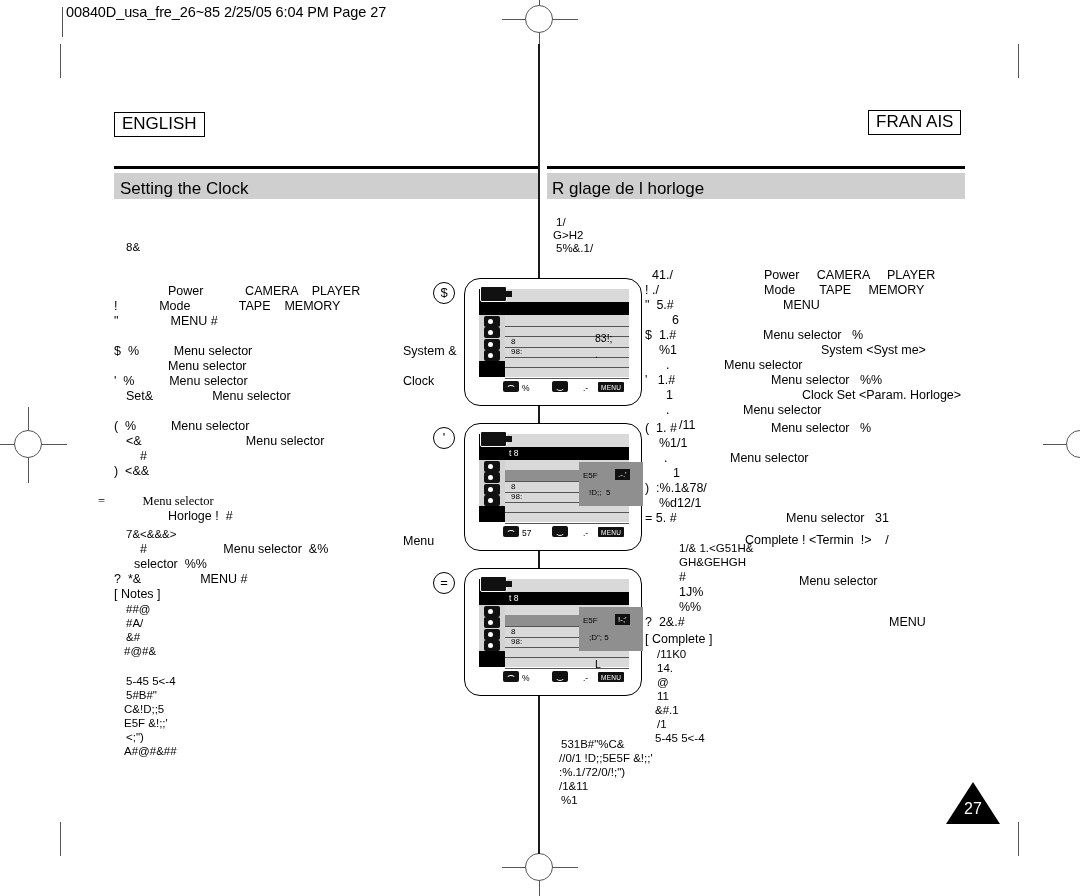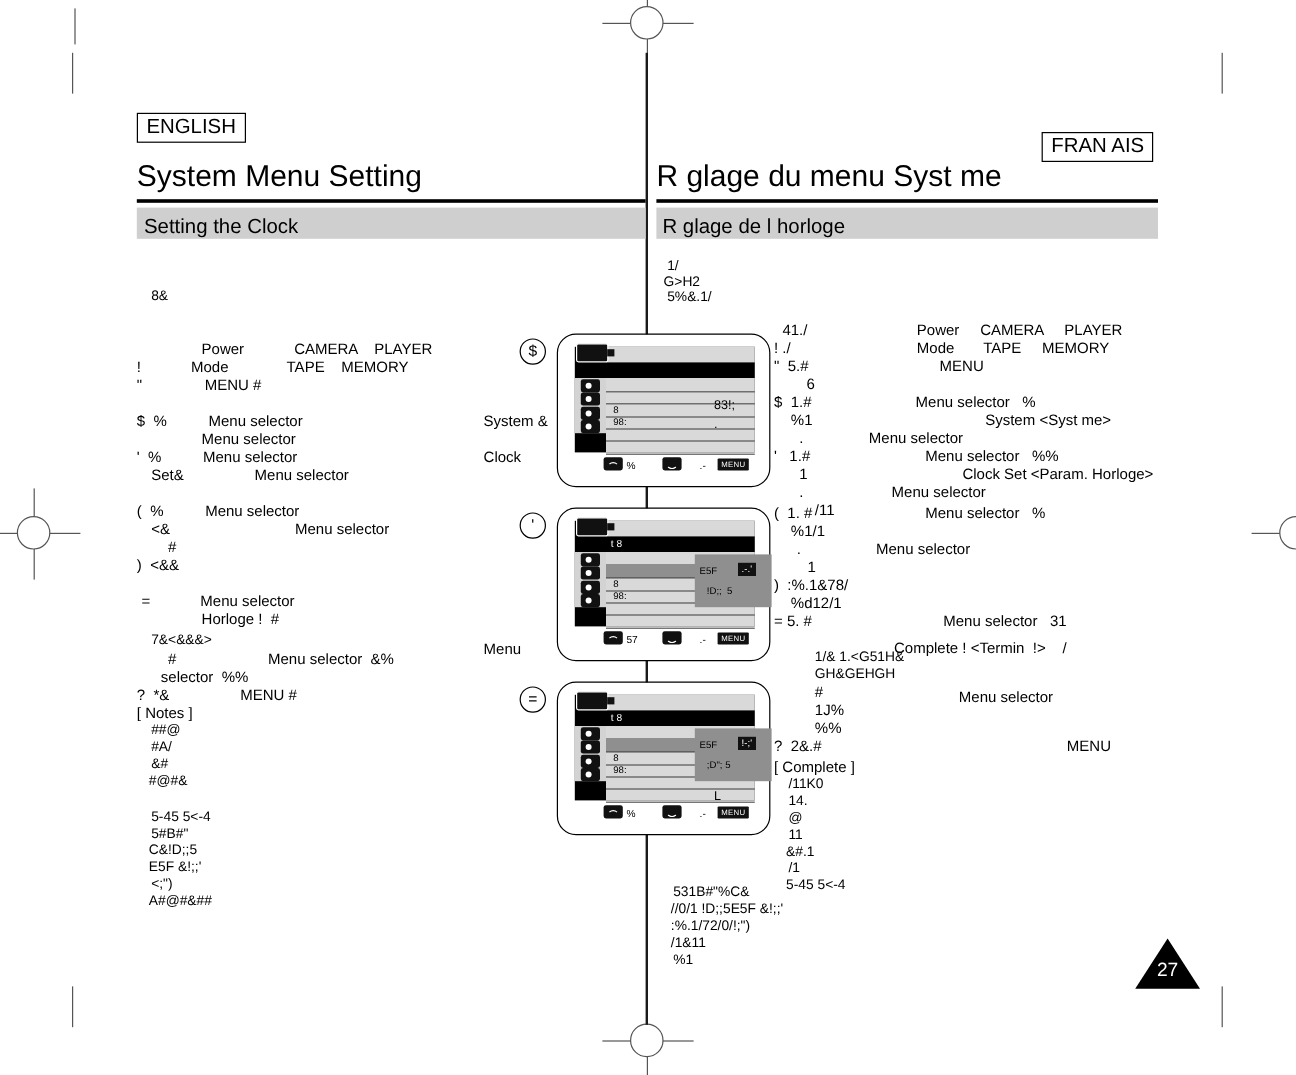--- a/index.html
+++ b/index.html
@@ -75,21 +75,21 @@
   
   .langtag {
     position: absolute;
     border: 1.4px solid #000;
     padding: 1px 7px 2px 7px;
     font-size: 17px;
     line-height: 1.15;
     background: #fff;
     white-space: nowrap;
   }
-  #lang-en { left: 114px; top: 94px; }
+  #lang-en { left: 114px; top: 112px; }
   #lang-fr { left: 868px; top: 110px; }
 
   
   .chapter-title {
     position: absolute;
     font-size: 25px;
     line-height: 1.1;
     white-space: nowrap;
   }
   #title-en { left: 114px; top: 134px; }
@@ -330,43 +330,43 @@
     <div class="hline"></div>
     <div class="circ"></div>
   </div>
 
   <div class="croptick" style="left:60px; top:44px; width:1.2px; height:34px;"></div>
   <div class="croptick" style="left:1018px; top:44px; width:1.2px; height:34px;"></div>
   <div class="croptick" style="left:60px; top:822px; width:1.2px; height:34px;"></div>
   <div class="croptick" style="left:1018px; top:822px; width:1.2px; height:34px;"></div>
 
   <div class="hdr-rule"></div>
+  <div class="filestamp">00840D_usa_fre_26~85 2/25/05 6:04 PM Page 27</div>
 
   <div class="center-div"></div>
 
   <div class="langtag" id="lang-en">ENGLISH</div>
-  <div class="chapter-title" id="title-en">System Menu Setting</div>
   <div class="title-rule" id="rule-en"></div>
   <div class="section-bar" id="secbar-en"></div>
   <div class="section-label" id="seclabel-en">Setting the Clock</div>
 
   <div id="en-lines">
       <div class="txt sm" style="left: 126px; top: 240px;">8&amp;</div>
       <div class="txt" style="left: 168px; top: 284px;">Power            CAMERA    PLAYER</div>
       <div class="txt" style="left: 114px; top: 299px;">!            Mode              TAPE    MEMORY</div>
       <div class="txt" style="left: 114px; top: 314px;">"               MENU #</div>
       <div class="txt" style="left: 114px; top: 344px;">$  %          Menu selector</div>
       <div class="txt" style="left: 168px; top: 359px;">Menu selector</div>
       <div class="txt" style="left: 114px; top: 374px;">'  %          Menu selector</div>
       <div class="txt" style="left: 126px; top: 389px;">Set&amp;                 Menu selector</div>
       <div class="txt" style="left: 114px; top: 419px;">(  %          Menu selector</div>
       <div class="txt" style="left: 126px; top: 434px;">&lt;&amp;                              Menu selector</div>
       <div class="txt" style="left: 140px; top: 449px;">#</div>
       <div class="txt" style="left: 114px; top: 464px;">)  &lt;&amp;&amp;</div>
-      <div class="txt" style="left: 118px; top: 494px;">=            Menu selector</div>
+      <div class="txt" style="left: 98px; top: 494px; font-family: Liberation Serif, serif;">=            Menu selector</div>
       <div class="txt" style="left: 168px; top: 509px;">Horloge !  #</div>
       <div class="txt sm" style="left: 126px; top: 527px;">7&amp;&lt;&amp;&amp;&amp;&gt;</div>
       <div class="txt" style="left: 140px; top: 542px;">#                      Menu selector  &amp;%</div>
       <div class="txt" style="left: 134px; top: 557px;">selector  %%</div>
       <div class="txt" style="left: 114px; top: 572px;">?  *&amp;                 MENU #</div>
       <div class="txt" style="left: 114px; top: 587px;">[ Notes ]</div>
       <div class="txt sm" style="left: 126px; top: 602px;">##@</div>
       <div class="txt sm" style="left: 126px; top: 616px;">#A/</div>
       <div class="txt sm" style="left: 126px; top: 630px;">&amp;#</div>
       <div class="txt sm" style="left: 124px; top: 644px;">#@#&amp;</div>
@@ -377,21 +377,20 @@
       <div class="txt sm" style="left: 126px; top: 730px;">&lt;;")</div>
       <div class="txt sm" style="left: 124px; top: 744px;">A#@#&amp;##</div>
     </div>
   <div id="en-captions">
       <div class="txt" style="left: 403px; top: 344px; text-align: center;">System &amp;</div>
       <div class="txt" style="left: 403px; top: 374px;">Clock</div>
       <div class="txt" style="left: 403px; top: 534px;">Menu</div>
     </div>
 
   <div class="langtag" id="lang-fr">FRAN AIS</div>
-  <div class="chapter-title" id="title-fr">R glage du menu Syst me</div>
   <div class="title-rule" id="rule-fr"></div>
   <div class="section-bar" id="secbar-fr"></div>
   <div class="section-label" id="seclabel-fr">R glage de l horloge</div>
 
   <div id="fr-top">
       <div class="txt sm" style="left: 556px; top: 215px;">1/</div>
       <div class="txt sm" style="left: 553px; top: 228px;">G&gt;H2</div>
       <div class="txt sm" style="left: 556px; top: 241px;">5%&amp;.1/</div>
     </div>
   <div id="fr-lines">

